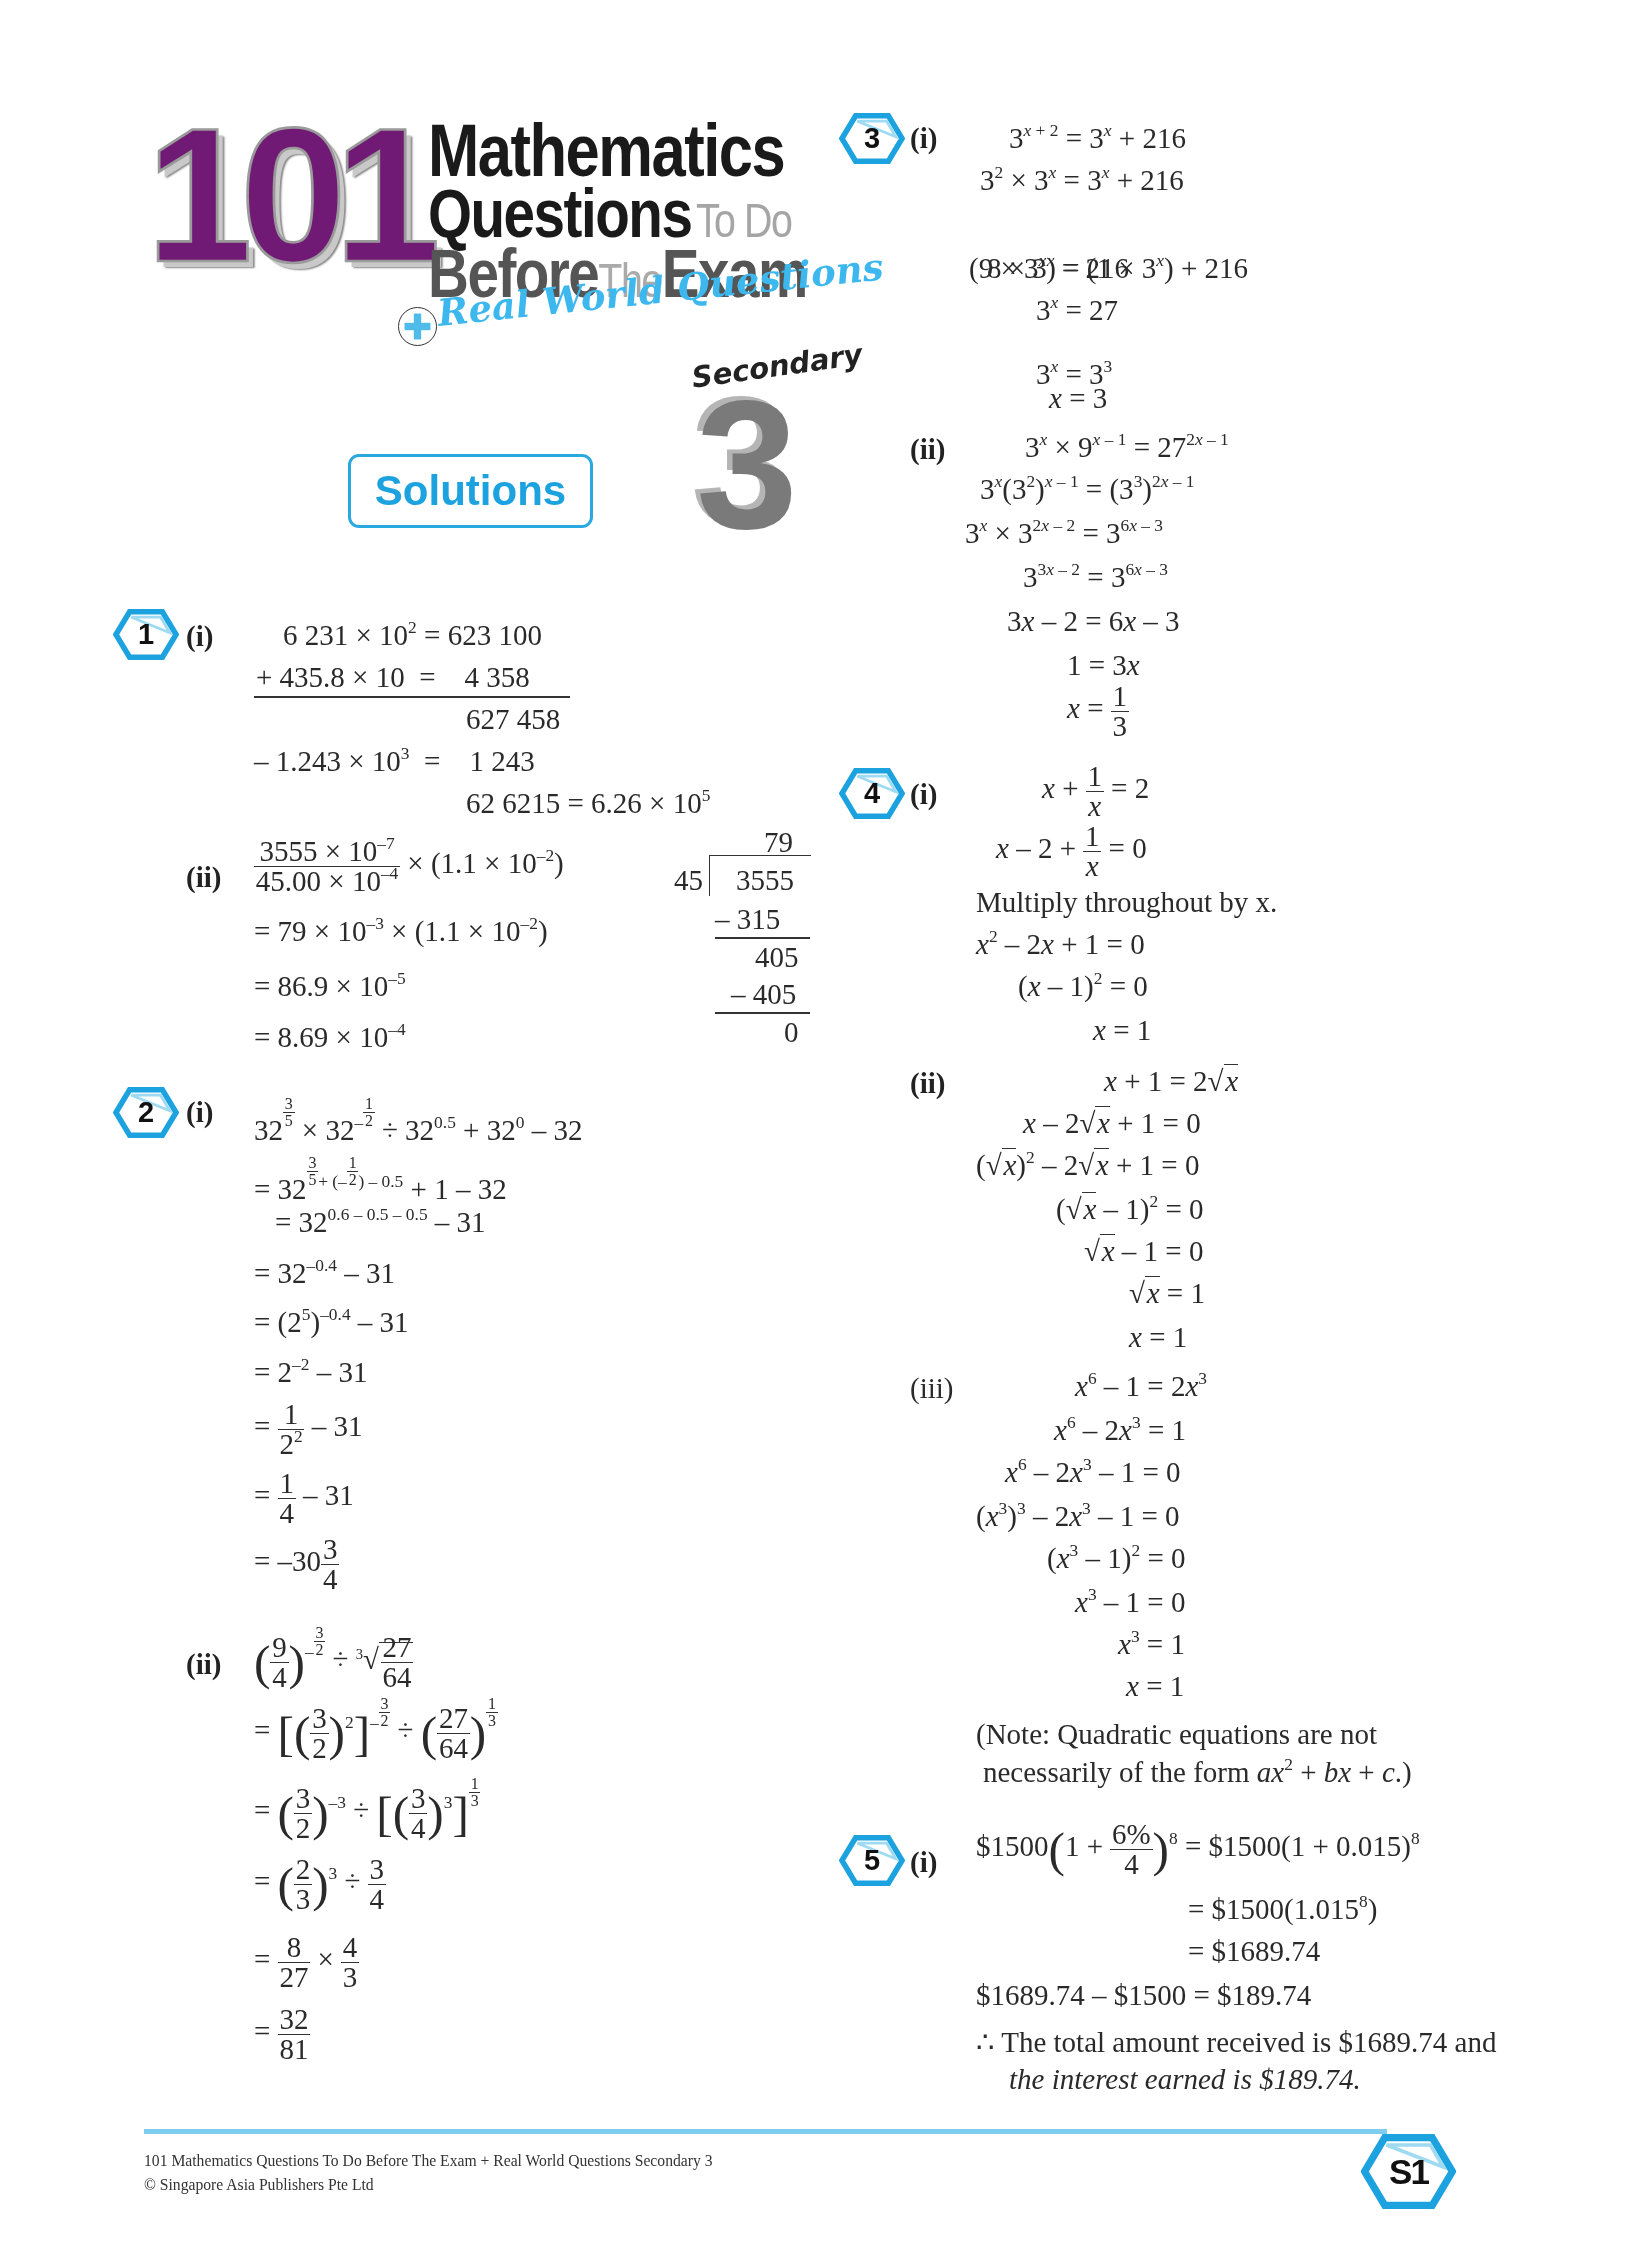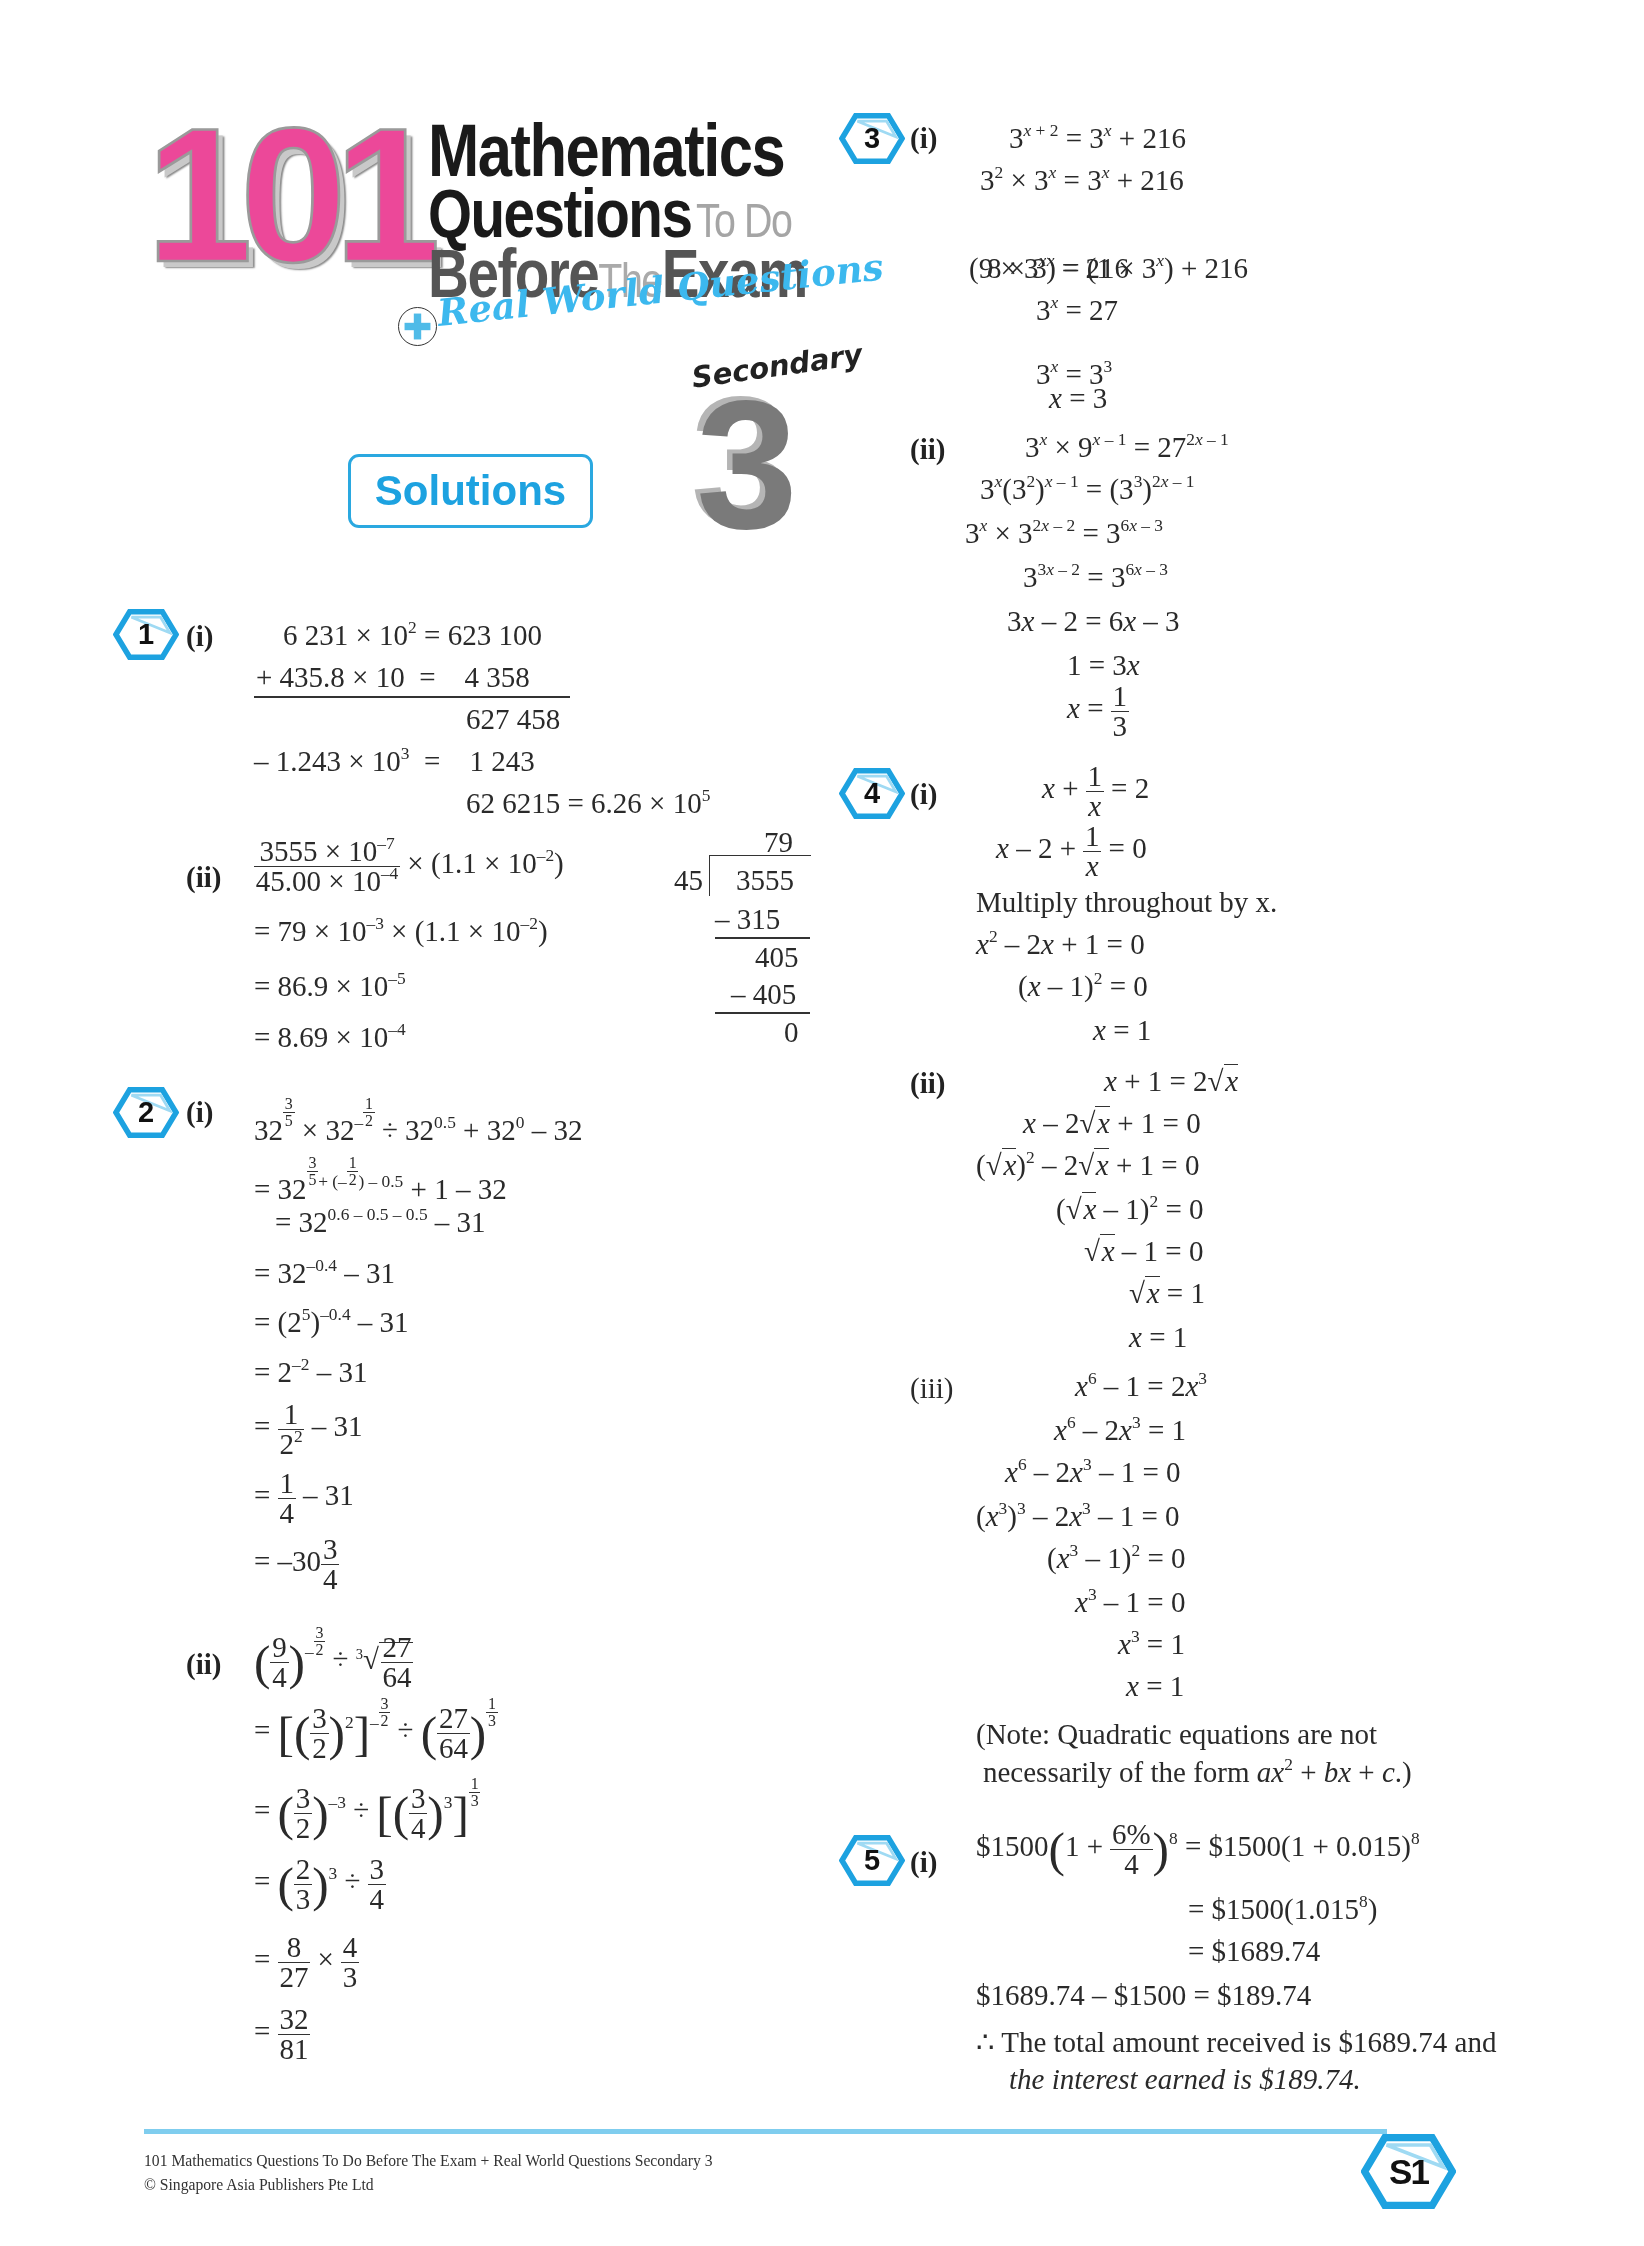--- a/index.html
+++ b/index.html
@@ -12,21 +12,21 @@
   .lbl { font-family:"Liberation Serif", serif; font-weight:bold; font-size:29px; color:#222; }
   .frac { display:inline-block; vertical-align:middle; text-align:center; line-height:1; }
   .frac > span { display:block; padding:0 1.8px; }
   .frac > span.n { border-bottom:1.8px solid #333; }
   .sfrac { font-size:0.55em; vertical-align:0.9em; }
   .sfrac > span.n { border-bottom:0.9px solid #333; }
   .bigp { font-size:1.7em; vertical-align:middle; font-weight:200; line-height:0; }
   .rad { border-top:1.8px solid #333; padding-left:1.8px; }
   
   .big101 { font-family:"Liberation Sans", sans-serif; font-weight:bold; font-size:192px;
-            color:#ec4899; letter-spacing:-12.8px; line-height:1;
+            color:#701a75; letter-spacing:-12.8px; line-height:1;
             -webkit-text-stroke:2.7px #9a9a9a;
             text-shadow:5.5px 5.5px 0 #c9c9c9, 7.3px 7.3px 1.8px #888; }
   .ttl { font-family:"Liberation Sans", sans-serif; font-weight:bold; line-height:1;
          letter-spacing:-1.8px; transform:scaleX(0.82); transform-origin:left top; }
   .hex { width:66px; height:51px; }
   .solutions-box { border:3.7px solid #2aa8e0; border-radius:11px; width:239px; height:68px;
                    display:flex; align-items:center; justify-content:center;
                    font-family:"Liberation Sans", sans-serif; font-weight:bold; font-size:42px; color:#1da2e0; }
   .footer-line { background:#7fcdee; height:4.6px; }
   .foot { font-family:"Liberation Serif", serif; font-size:17.4px; color:#333; line-height:1.35;

